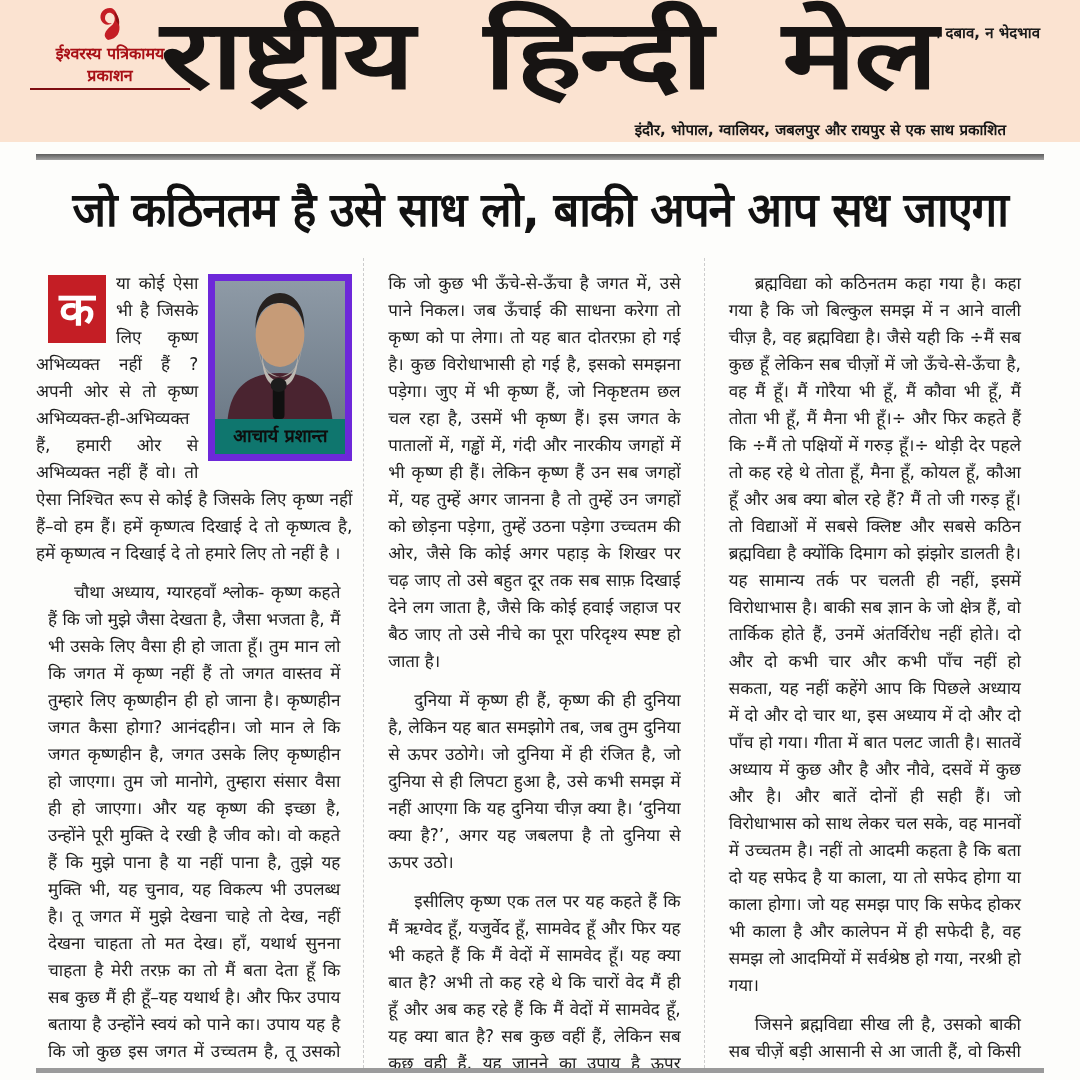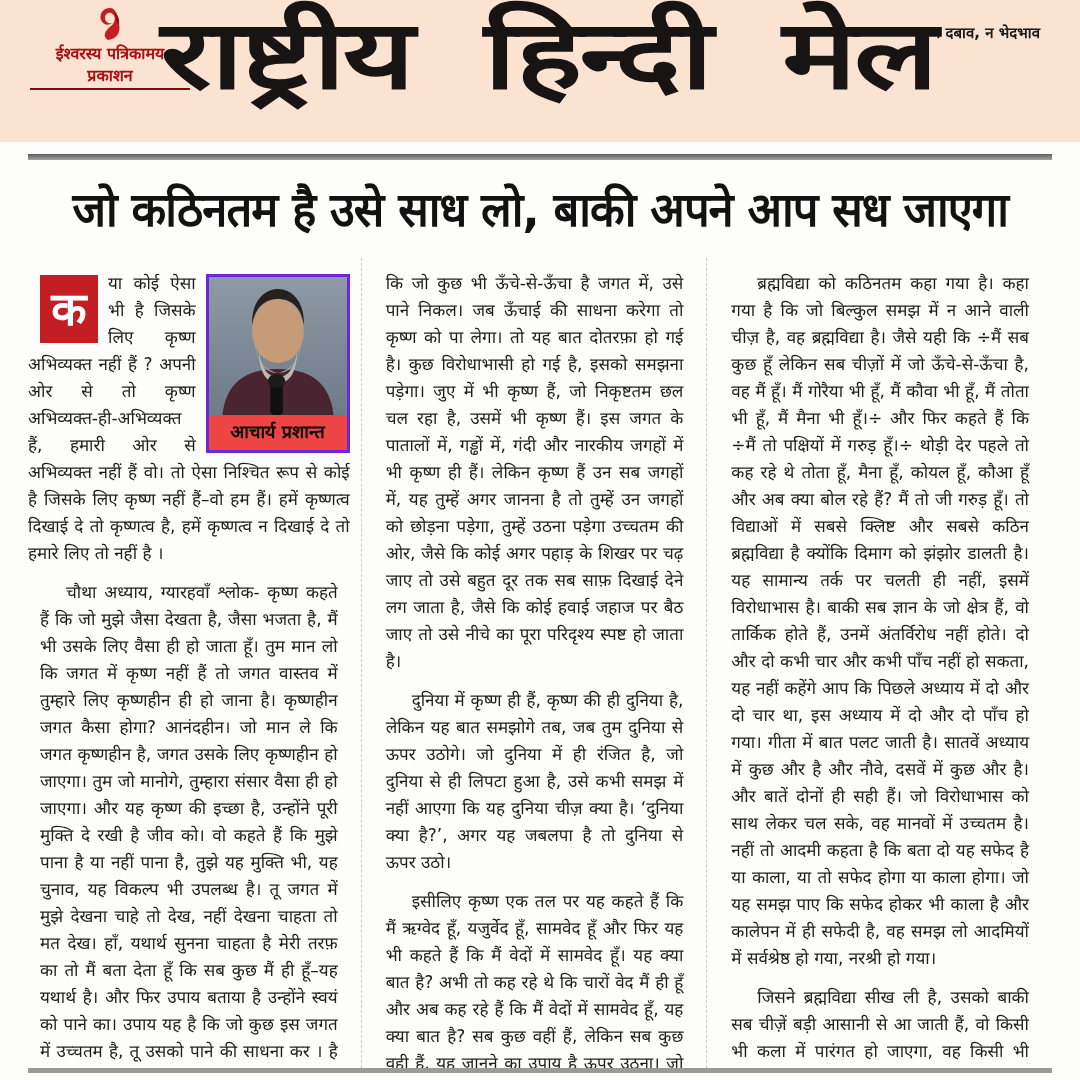--- a/index.html
+++ b/index.html
@@ -17,21 +17,21 @@
     border-bottom:2px solid #7e0d11; padding:0 2px 2px;
   }
   .tagline { position:absolute; right:40px; top:22px; font-size:15px; font-weight:bold; color:#1a1a1a; white-space:nowrap; }
   .paper-title-wrap { position:absolute; left:72px; right:56px; top:14px; height:110px; overflow:visible;font-family:Liberation Mono, monospace; }
   .paper-title {
     display:inline-block; font-size:92px; font-weight:bold; color:#171413;
     line-height:1.02; white-space:nowrap; letter-spacing:-2px;
   }
   .cities { position:absolute; right:74px; bottom:3px; font-size:15px; font-weight:bold; color:#161616; white-space:nowrap; }
   
-  .article { padding:0 28px; }
+  .article { padding:0 36px; }
   .top-rule { height:6px; background:linear-gradient(#5d5d5d,#a3a3a3); margin-top:12px; }
   .headline-wrap { height:84px; margin-top:8px; overflow:visible; }
   .headline {
     display:inline-block; font-size:47px; font-weight:bold; color:#121212;
     white-space:nowrap; letter-spacing:-1px; line-height:84px;
   }
   .columns { display:flex; height:810px; margin-top:6px; border-bottom:5px solid #9a9a9a; }
   .col {
     flex:1 1 0; min-width:0; padding-right:11px;
     font-size:17px; line-height:27px; text-align:justify; overflow:hidden;
@@ -42,21 +42,21 @@
   .col p + p { margin-top:1px; }
   
   .dropcap {
     float:left; width:58px; height:68px; margin:5px 10px 4px 0;
     background:#c41e25; color:#ffffff; font-size:46px; font-weight:bold;
     display:flex; align-items:center; justify-content:center;
   }
   
   .photo-fig {
     float:right; width:144px; margin:4px 0 6px 10px;
-    border:3px solid #6d28d9; background:#ef4444; box-sizing:border-box;
+    border:7px solid #6d28d9; background:#0f766e; box-sizing:border-box;
   }
   .photo-img { display:block; width:100%; height:138px; }
   .photo-fig figcaption {
     font-size:18px; font-weight:bold; text-align:center; color:#0e0e0e;
     padding:3px 0 5px; margin:0;
   }
 </style>
 </head>
 <body>
 
@@ -69,20 +69,21 @@
           <path d="M20 2 C13 2 9 8 11 14 C13 19 19 20 22 17 C19 18 15 16 15 12 C15 8 18 6 21 7 C26 9 26 16 21 20 C15 25 12 30 18 34 C27 33 31 26 29 18 C28 10 26 2 20 2 Z" fill="#c41e25"></path>
           <path d="M24 6 C28 8 30 14 29 19 L26 15 C26 11 25 8 24 6 Z" fill="#8c0f13"></path>
         </svg>
       </span>
       <span class="publisher">ईश्वरस्य पत्रिकामय प्रकाशन</span>
     </div>
     <div class="tagline">न दबाव, न भेदभाव</div>
     <div class="paper-title-wrap" style="text-align:center;">
       <span class="paper-title fit-width" style="transform: scale(1.35, 1.04); transform-origin: center top;">राष्ट्रीय हिन्दी मेल</span>
     </div>
+    <div class="cities">इंदौर, भोपाल, ग्वालियर, जबलपुर और रायपुर से एक साथ प्रकाशित</div>
   </header>
 
   <main class="article">
     <div class="top-rule"></div>
 
     <div class="headline-wrap" style="text-align:center;">
       <span class="headline fit-width" style="transform: scale(0.961973, 1); transform-origin: center top;">जो कठिनतम है उसे साध लो, बाकी अपने आप सध जाएगा</span>
     </div>
 
     <div class="columns">

